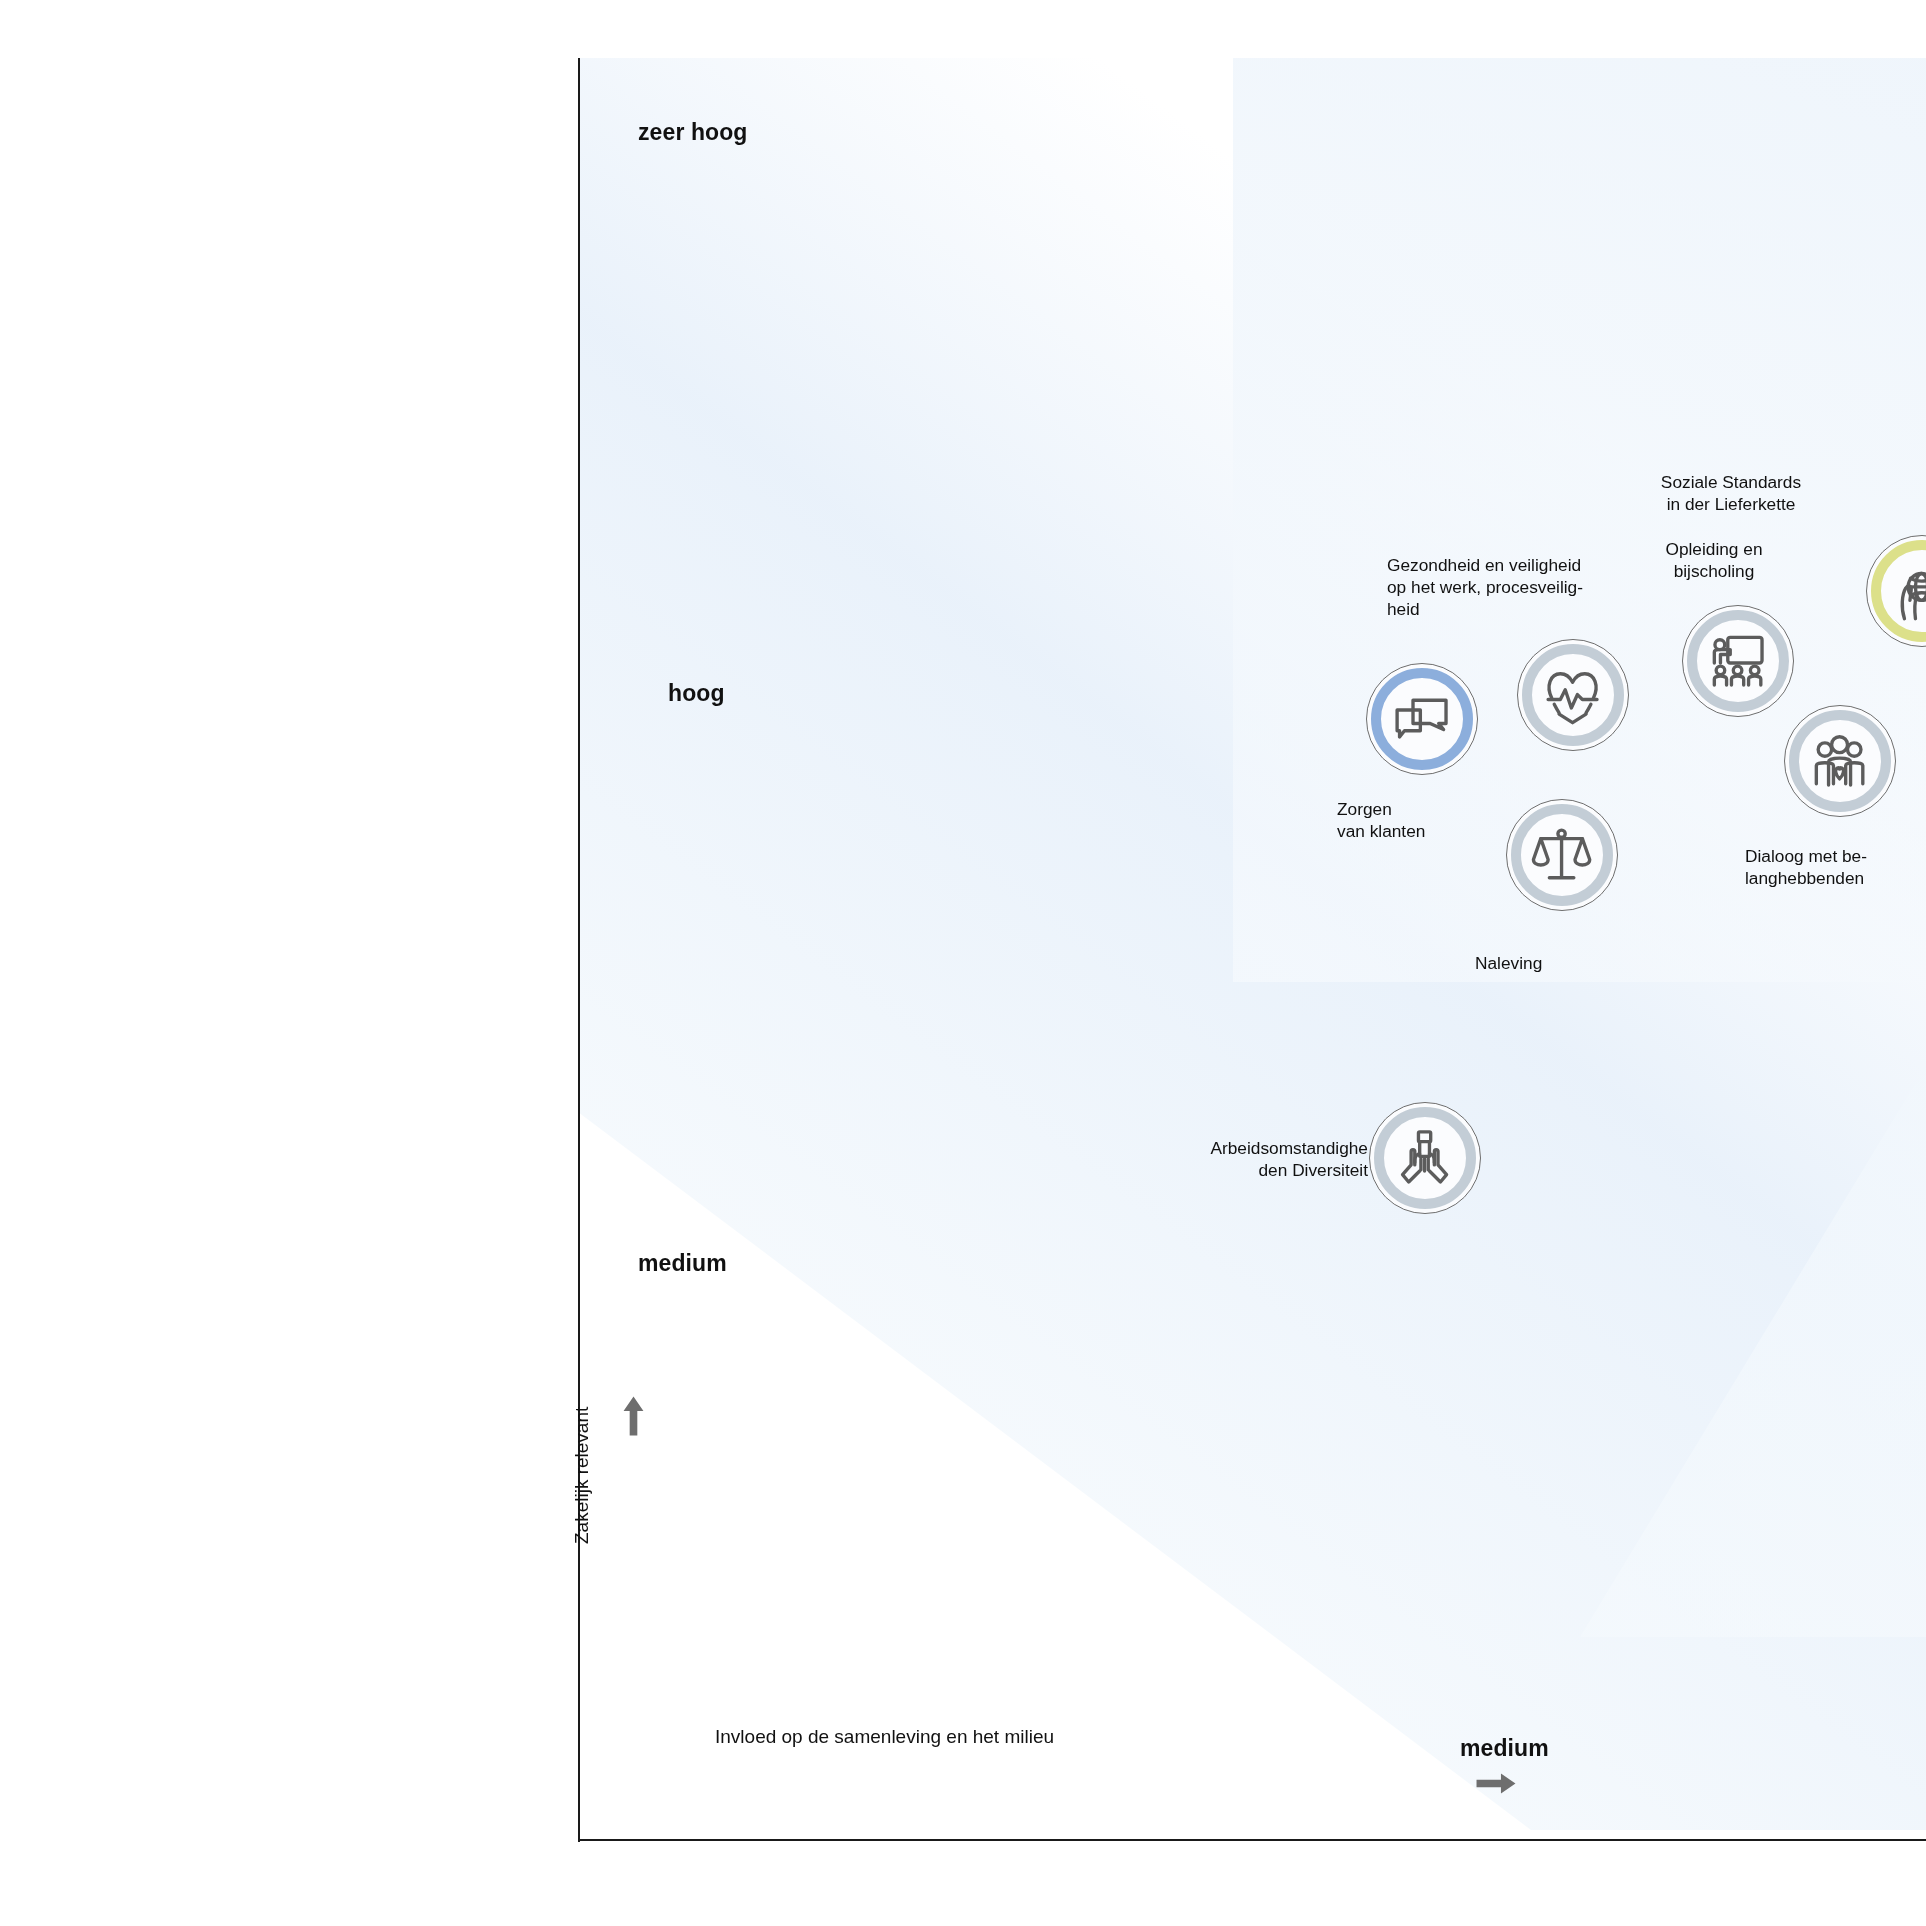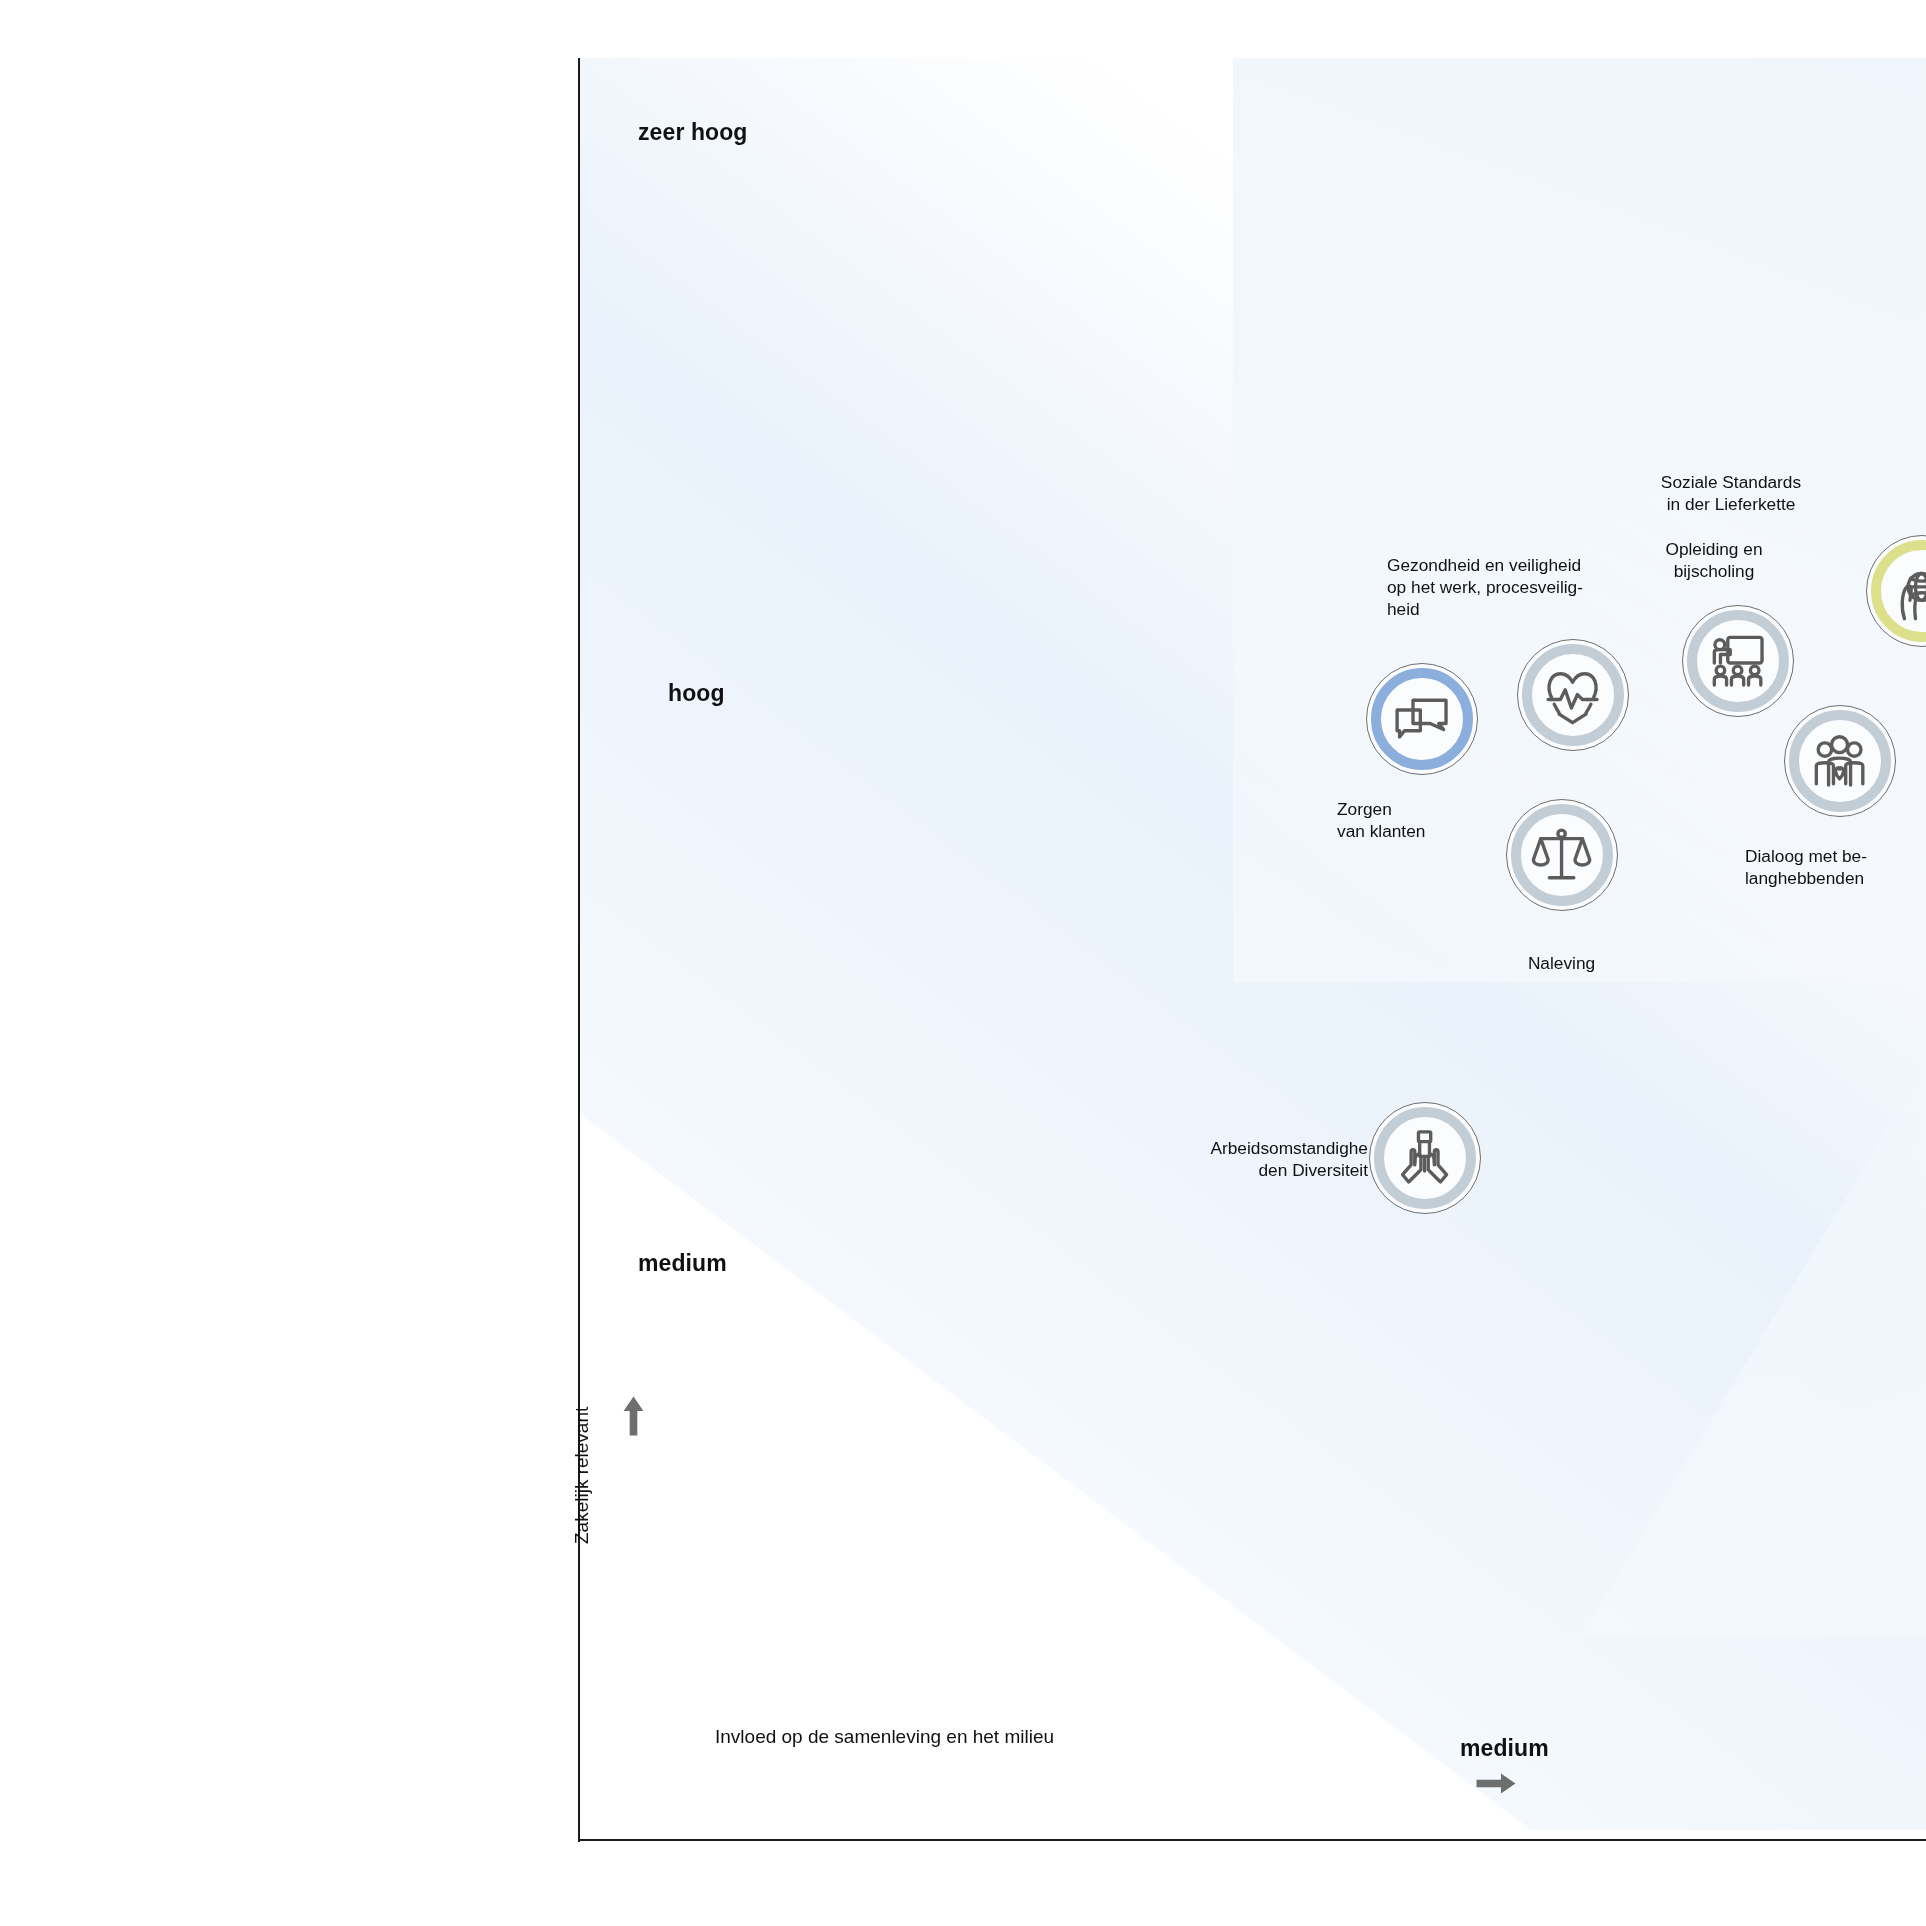--- a/index.html
+++ b/index.html
@@ -216,21 +216,21 @@
           <circle cx="50" cy="16" r="6"></circle>
           <path d="M50 22 L50 86"></path>
           <path d="M16 24 L84 24"></path>
           <path d="M16 24 L4 58 C4 70 28 70 28 58 Z"></path>
           <path d="M84 24 L72 58 C72 70 96 70 96 58 Z"></path>
           <path d="M30 88 L70 88"></path>
         </g>
       </svg>
     </div>
   </div>
-  <div class="blabel c" style="left:1475px;top:953px;width:173px;text-align:center;">Naleving</div>
+  <div class="blabel c" style="left:1475px;top:953px;width:173px;text-align:left;">Naleving</div>
 
   <div class="bubble" style="left:1369px;top:1102px;width:112px;height:112px;">
     <div class="outer"></div>
     <div class="ring" style="border-color:#C3CDD6;"></div>
     <div class="inner">
       <svg viewBox="0 0 100 100">
         <g class="ico">
           <rect x="40" y="8" width="20" height="16" rx="2"></rect>
           <path d="M42 24 L42 48 L58 48 L58 24"></path>
           <path d="M42 44 C38 44 34 48 34 54 L34 62"></path>

